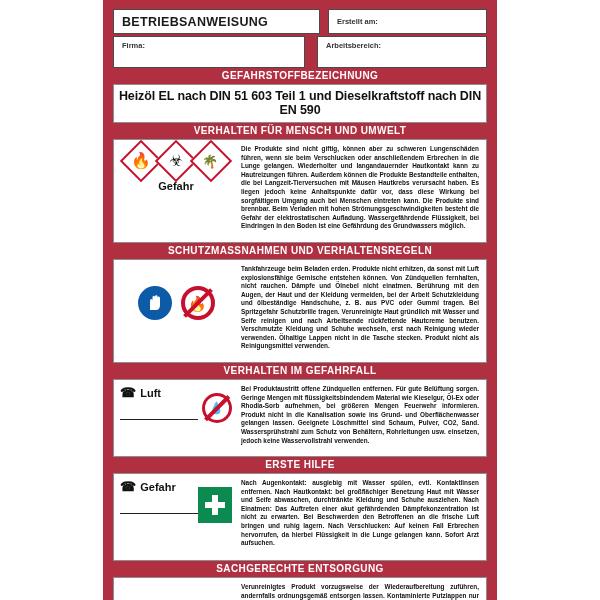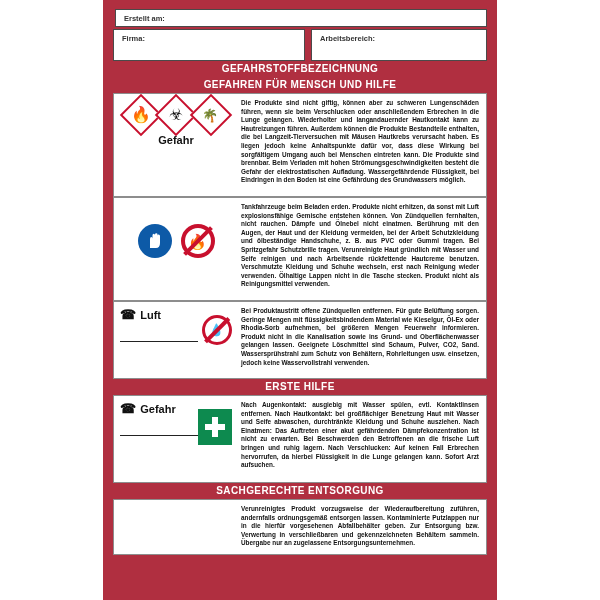--- a/index.html
+++ b/index.html
@@ -20,23 +20,23 @@
   .hdr-row { display: flex; width: 100%; }
   .hdr-row + .hdr-row { margin-top: 2px; border-radius: 12px; }
   .cell {
     background: #ffffff;
     border: 1px solid #4a4a4a;
     padding: 4px 8px;
     display: flex;
     align-items: center;
   }
   .cell.r1a { width: 207px; height: 25px; }
-  .cell.r1b { flex: 1; margin-left: 2px; height: 18px; }
+  .cell.r1b { flex: 1; margin-left: 8px; height: 25px; }
   .cell.r2a { width: 192px; height: 32px; align-items: flex-start; }
-  .cell.r2b { flex: 1; margin-left: 6px; height: 32px; align-items: flex-start; }
+  .cell.r2b { flex: 1; margin-left: 12px; height: 32px; align-items: flex-start; }
   .title-main {
     font-size: 12.5px; font-weight: bold; color: #1a1a1a;
     letter-spacing: .3px;
   }
   .lbl-small { font-size: 7.5px; font-weight: bold; color: #333; }
 
   
   .secbar {
     width: 100%;
     text-align: center;
@@ -125,75 +125,83 @@
     margin-top: 20px;
   }
   .emg-left-inner { display: flex; justify-content: space-between; align-items: flex-start; }
 </style>
 </head>
 <body>
 
 <div id="poster">
 
   <div class="hdr-row">
+    <div class="cell r1a">
+      <span class="title-main">BETRIEBSANWEISUNG</span>
+    </div>
     <div class="cell r1b">
       <span class="lbl-small">Erstellt am:</span>
     </div>
   </div>
   <div class="hdr-row">
     <div class="cell r2a">
       <span class="lbl-small">Firma:</span>
     </div>
     <div class="cell r2b">
       <span class="lbl-small">Arbeitsbereich:</span>
     </div>
   </div>
 
   <div class="secbar">GEFAHRSTOFFBEZEICHNUNG</div>
-
-  <div class="secbar">GEFAHREN FÜR MENSCH UND HILFE</div>
+  <div class="panel center">
+    <div class="prod-title">Heizöl EL nach DIN 51 603 Teil 1 und Dieselkraftstoff nach DIN EN 590</div>
+  </div>
+
+  <div class="secbar">VERHALTEN FÜR MENSCH UND UMWELT</div>
   <div class="panel" style="height:104px">
     <div class="pcol-left">
       <div class="picrow">
         <div class="ghs">
           <span>🔥</span>
         </div>
         <div class="ghs">
           <span>☣</span>
         </div>
         <div class="ghs">
           <span style="font-size:13px">🌴</span>
         </div>
       </div>
       <div class="gefahr-word">Gefahr</div>
     </div>
     <div class="pcol-right">
       <div class="body-txt">Die Produkte sind nicht giftig, können aber zu schweren Lungenschäden führen, wenn sie beim Verschlucken oder anschließendem Erbrechen in die Lunge gelangen. Wiederholter und langandauernder Hautkontakt kann zu Hautreizungen führen. Außerdem können die Produkte Bestandteile enthalten, die bei Langzeit-Tierversuchen mit Mäusen Hautkrebs verursacht haben. Es liegen jedoch keine Anhaltspunkte dafür vor, dass diese Wirkung bei sorgfältigem Umgang auch bei Menschen eintreten kann. Die Produkte sind brennbar. Beim Verladen mit hohen Strömungsgeschwindigkeiten besteht die Gefahr der elektrostatischen Aufladung. Wassergefährdende Flüssigkeit, bei Eindringen in den Boden ist eine Gefährdung des Grundwassers möglich.</div>
     </div>
   </div>
 
+  <div class="secbar">SCHUTZMASSNAHMEN UND VERHALTENSREGELN</div>
   <div class="panel" style="height:104px">
     <div class="pcol-left">
       <div class="picrow" style="gap:9px;margin-top:20px">
         <div class="round-sign mand">
           <svg width="20" height="20" viewBox="0 0 20 20" aria-hidden="true">
             <path d="M5 17 L5 8 Q5 6 6.4 6 Q7.5 6 7.5 7.6 L7.5 4.3 Q7.5 2.8 8.8 2.8 Q10 2.8 10 4.3 L10 3.6 Q10 2.2 11.3 2.2 Q12.5 2.2 12.5 3.6 L12.5 4.8 Q12.5 3.6 13.7 3.6 Q15 3.6 15 5.1 L15 12 Q15 17 11 17 Z" fill="#ffffff"></path>
           </svg>
         </div>
         <div class="round-sign prohib">
           <span style="font-size:15px;line-height:1">🔥</span>
           <span class="slash"></span>
         </div>
       </div>
     </div>
     <div class="pcol-right">
       <div class="body-txt">Tankfahrzeuge beim Beladen erden. Produkte nicht erhitzen, da sonst mit Luft explosionsfähige Gemische entstehen können. Von Zündquellen fernhalten, nicht rauchen. Dämpfe und Ölnebel nicht einatmen. Berührung mit den Augen, der Haut und der Kleidung vermeiden, bei der Arbeit Schutzkleidung und ölbeständige Handschuhe, z. B. aus PVC oder Gummi tragen. Bei Spritzgefahr Schutzbrille tragen. Verunreinigte Haut gründlich mit Wasser und Seife reinigen und nach Arbeitsende rückfettende Hautcreme benutzen. Verschmutzte Kleidung und Schuhe wechseln, erst nach Reinigung wieder verwenden. Ölhaltige Lappen nicht in die Tasche stecken. Produkt nicht als Reinigungsmittel verwenden.</div>
     </div>
   </div>
 
+  <div class="secbar">VERHALTEN IM GEFAHRFALL</div>
   <div class="panel" style="height:78px">
     <div class="pcol-left">
       <div class="emg-left-inner">
         <div>
           <div class="call-line">
             <span class="phone-glyph">☎</span>
             <span>Luft</span>
           </div>
           <div class="blank-rule"></div>
         </div>

